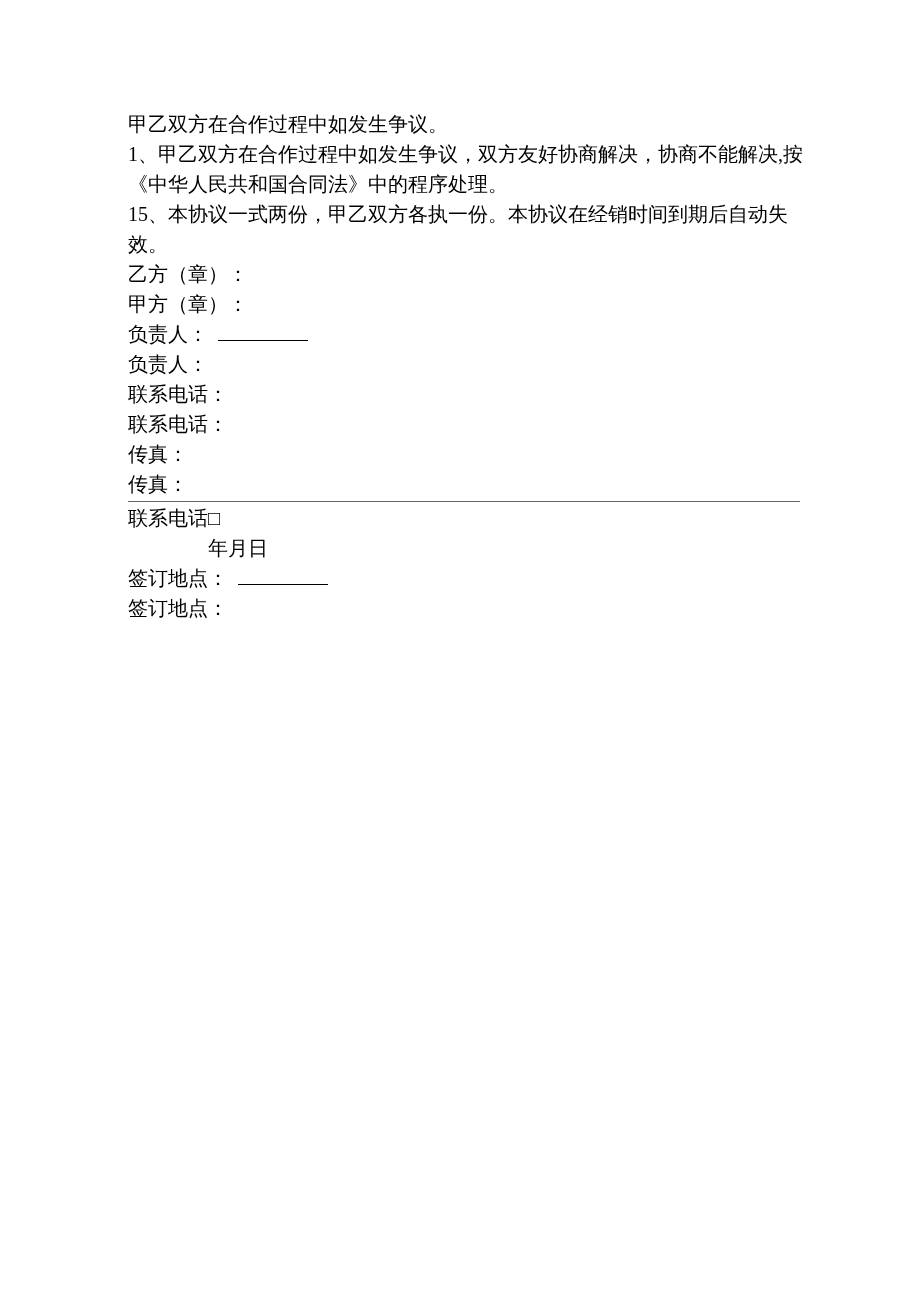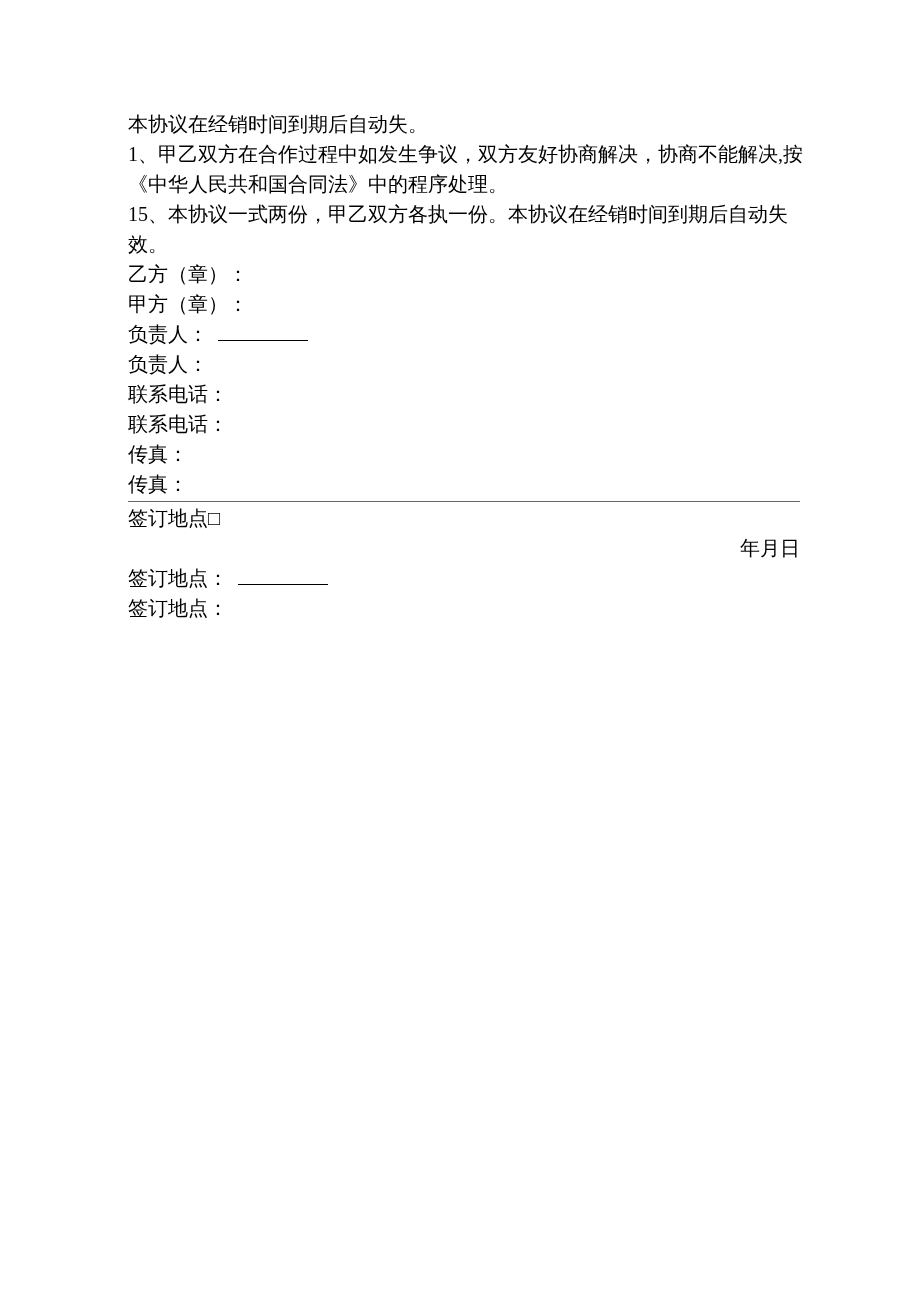--- a/index.html
+++ b/index.html
@@ -32,42 +32,41 @@
     }
     .hr-line {
       border: none;
       border-top: 1px solid #666;
       margin-top: 2px;
       margin-bottom: 2px;
       width: 672px;
     }
     .indent {
       padding-left: 80px;
-      text-align: right;
     }
   </style>
 </head>
 <body>
 
 <div class="content">
-  <div class="line">本协议在经销时间到期后自动失。</div>
+  <div class="line">甲乙双方在合作过程中如发生争议。</div>
   <div class="line">1、甲乙双方在合作过程中如发生争议，双方友好协商解决，协商不能解决,按</div>
   <div class="line">《中华人民共和国合同法》中的程序处理。</div>
   <div class="line">15、本协议一式两份，甲乙双方各执一份。本协议在经销时间到期后自动失</div>
   <div class="line">效。</div>
   <div class="line">乙方（章）：</div>
   <div class="line">甲方（章）：</div>
   <div class="line">
     <span>负责人：</span><span class="underline"></span>
   </div>
   <div class="line">负责人：</div>
   <div class="line">联系电话：</div>
   <div class="line">联系电话：</div>
   <div class="line">传真：</div>
   <div class="line">传真：</div>
   <hr class="hr-line">
-  <div class="line">签订地点□</div>
+  <div class="line">联系电话□</div>
   <div class="line indent">年月日</div>
   <div class="line">
     <span>签订地点：</span><span class="underline"></span>
   </div>
   <div class="line">签订地点：</div>
 </div>
 
 </body></html>

